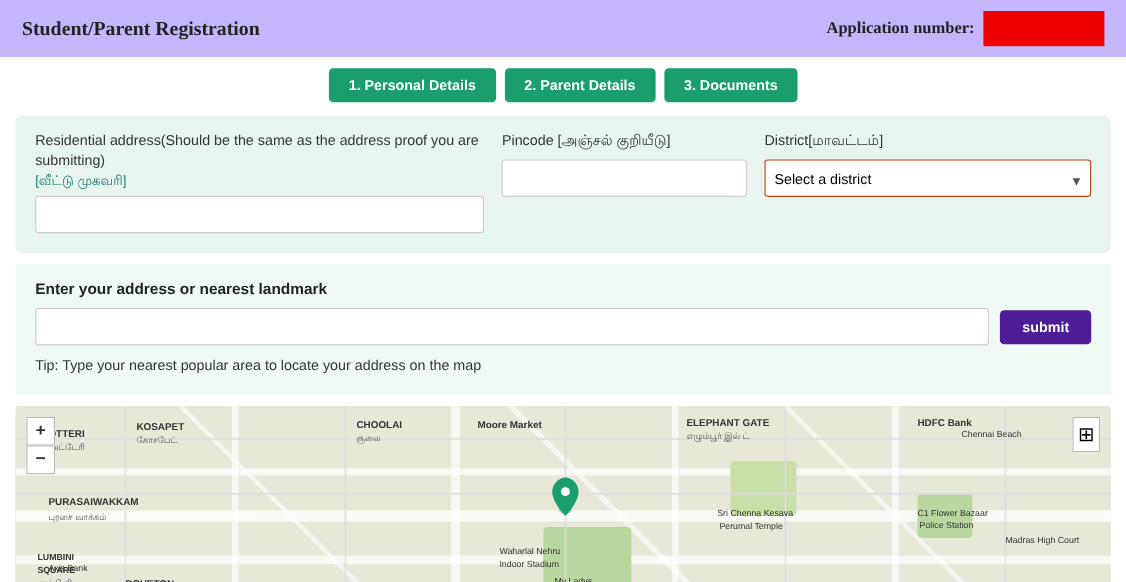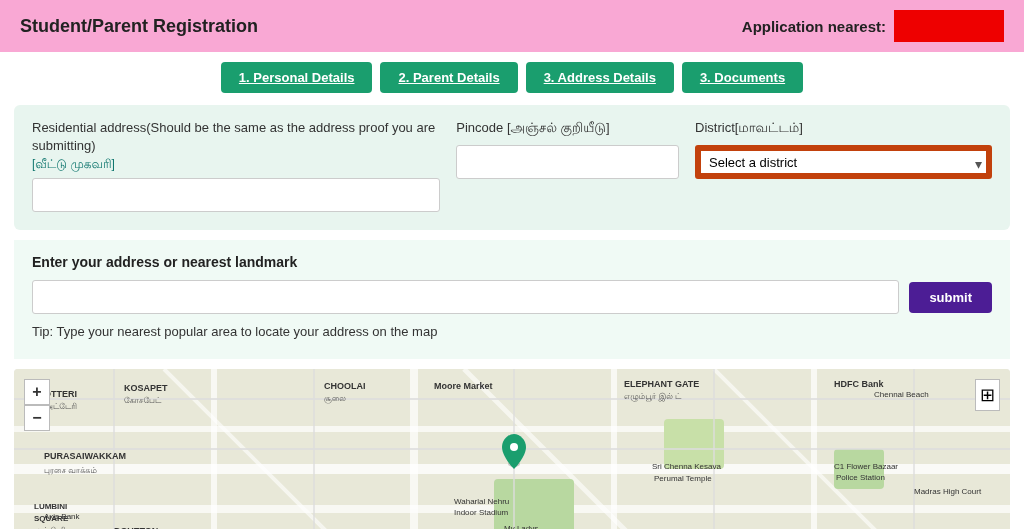--- a/index.html
+++ b/index.html
@@ -3,21 +3,22 @@
   <meta charset="utf-8">
   <style>
     * { box-sizing: border-box; margin: 0; padding: 0; }
     body { font-family: Arial, sans-serif; background: #fff; width: 1024px; min-height: 529px; overflow: hidden; }
 
     .header {
       display: flex;
       justify-content: space-between;
       align-items: center;
       padding: 10px 20px;
-      background: #f9a8d4;
+      background: #c4b5fd;
+      font-family: Liberation Serif, serif;
     }
     .header-title {
       font-size: 18px;
       font-weight: bold;
       color: #222;
     }
     .app-number-area {
       display: flex;
       align-items: center;
       gap: 8px;
@@ -41,21 +42,21 @@
     }
     .step-btn {
       padding: 8px 18px;
       border: none;
       border-radius: 4px;
       font-size: 13px;
       font-weight: bold;
       cursor: pointer;
       color: #fff;
     }
-    .step-btn-green { background: #1a9e6e; text-decoration: underline; }
+    .step-btn-green { background: #1a9e6e; }
 
     .section-card {
       background: #e8f5ef;
       margin: 0 14px 10px 14px;
       border-radius: 6px;
       padding: 14px 18px 18px 18px;
     }
 
     .address-row {
       display: flex;
@@ -87,21 +88,21 @@
       border: 1px solid #ccc;
       border-radius: 3px;
       padding: 4px 8px;
       font-size: 13px;
       background: #fff;
       margin-top: 6px;
     }
     .select-input {
       width: 100%;
       height: 34px;
-      border: 6px solid #c2410c;
+      border: 1px solid #c2410c;
       border-radius: 3px;
       padding: 4px 8px;
       font-size: 13px;
       background: #fff;
       margin-top: 6px;
       appearance: none;
       -webkit-appearance: none;
       cursor: pointer;
     }
     .select-wrapper {
@@ -211,29 +212,28 @@
       cursor: pointer;
       font-size: 18px;
     }
   </style>
 </head>
 <body>
 
 <div class="header">
   <span class="header-title">Student/Parent Registration</span>
   <div class="app-number-area">
-    <span>Application nearest:</span>
+    <span>Application number:</span>
     <span class="app-number-box"></span>
   </div>
 </div>
 
 <div class="steps-bar">
   <button class="step-btn step-btn-green">1. Personal Details</button>
   <button class="step-btn step-btn-green">2. Parent Details</button>
-  <button class="step-btn step-btn-green">3. Address Details</button>
   <button class="step-btn step-btn-green">3. Documents</button>
 </div>
 
 <div class="section-card">
   <div class="address-row">
     <div class="address-col-main">
       <div class="field-label">Residential address(Should be the same as the address proof you are submitting)</div>
       <div class="field-label-sub">[வீட்டு முகவரி]</div>
       <input class="text-input" type="text" placeholder="" style="">
     </div>

